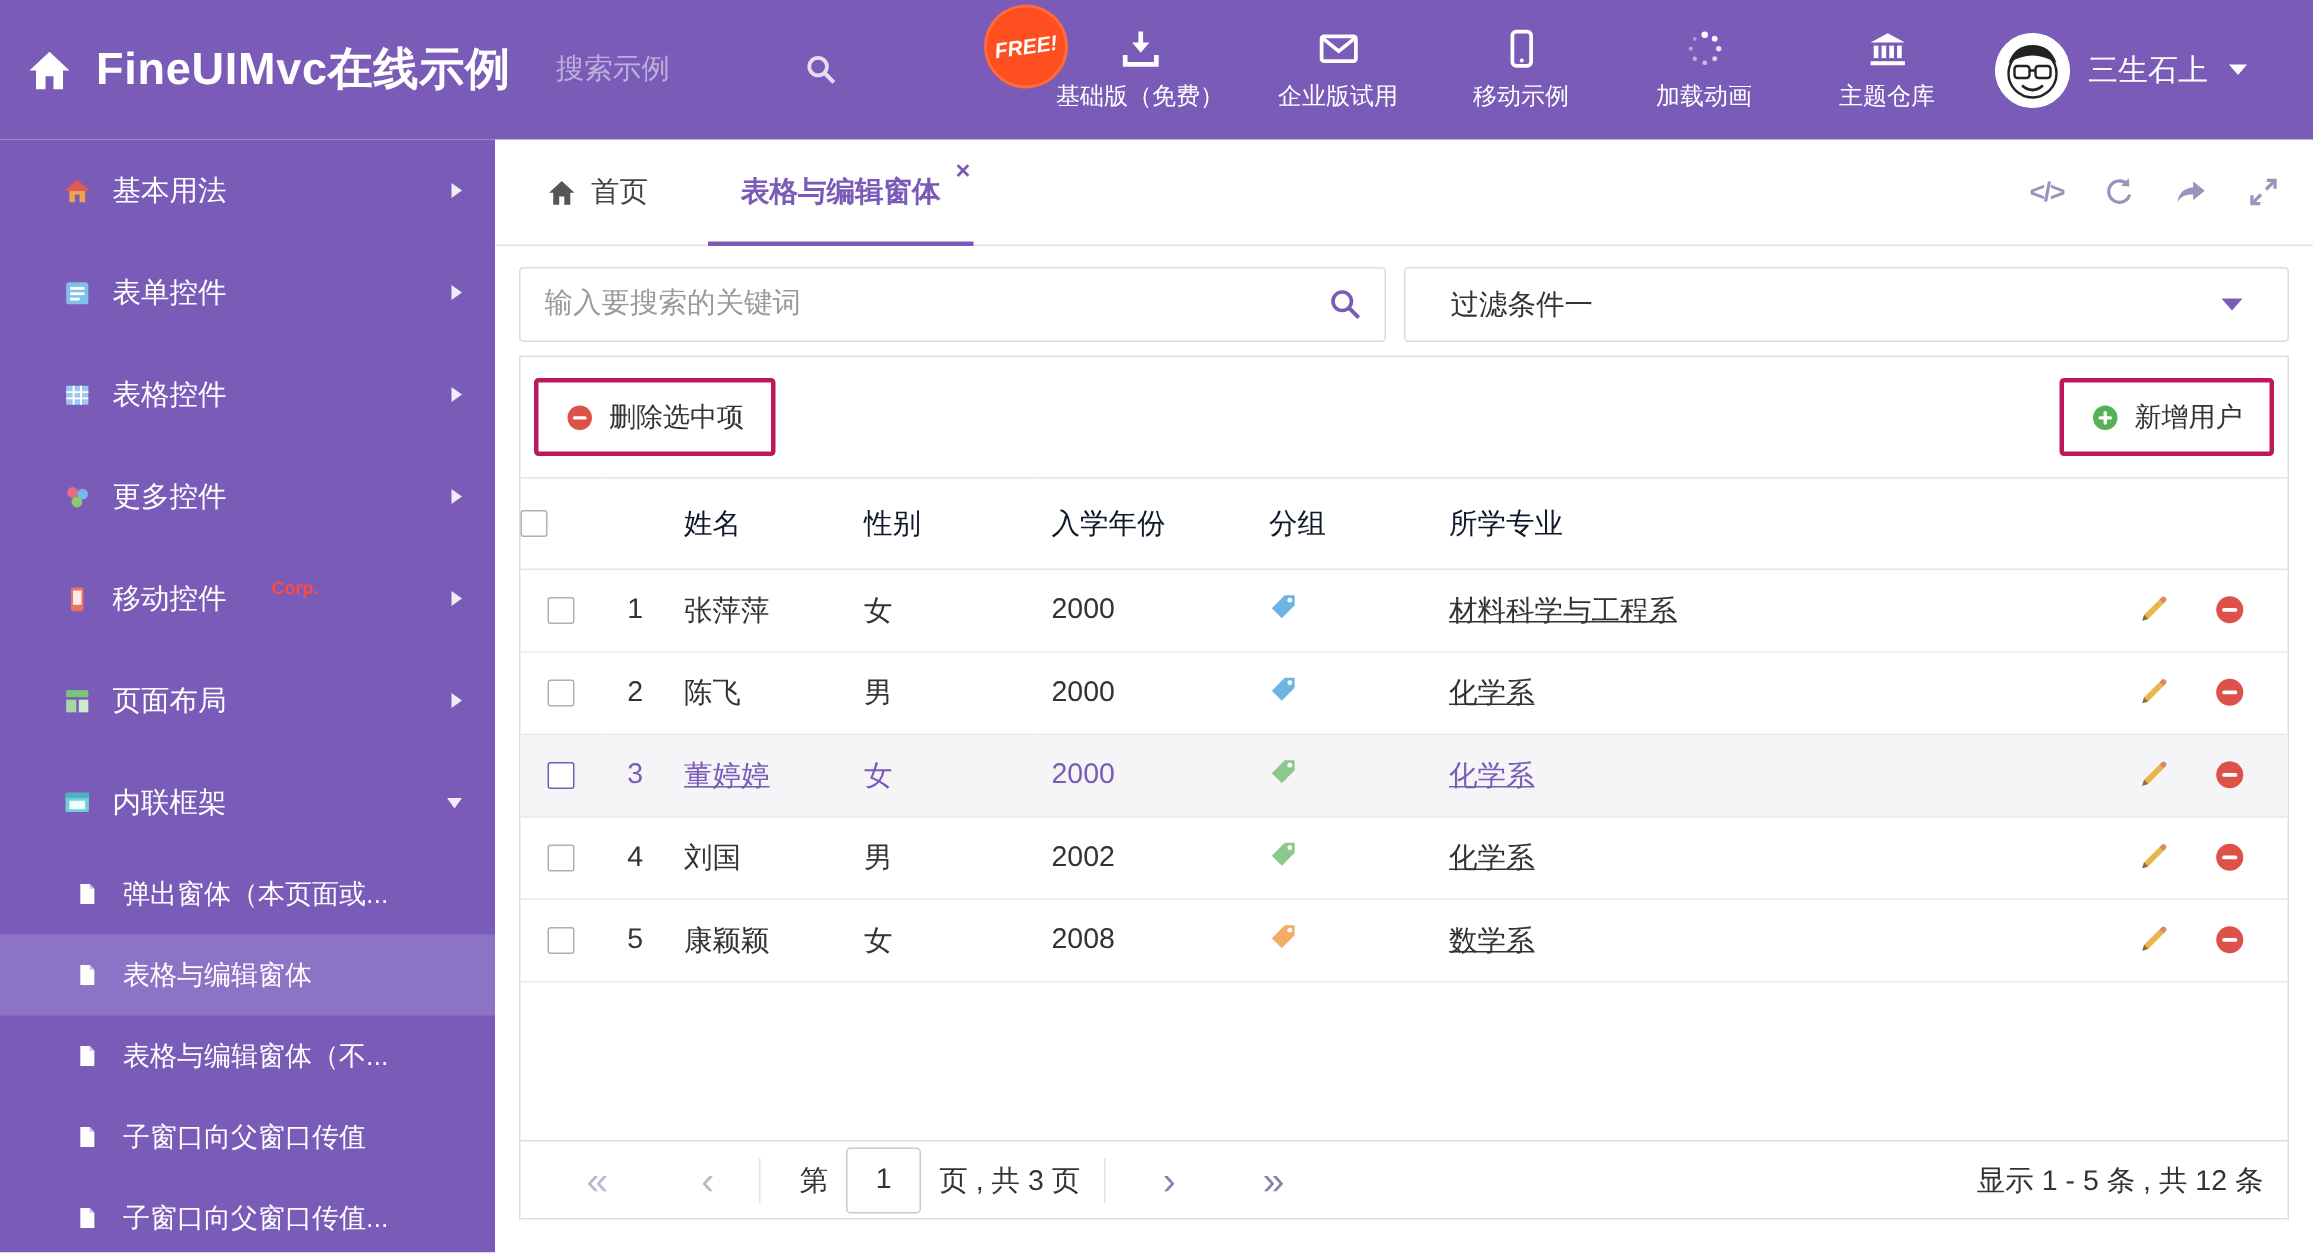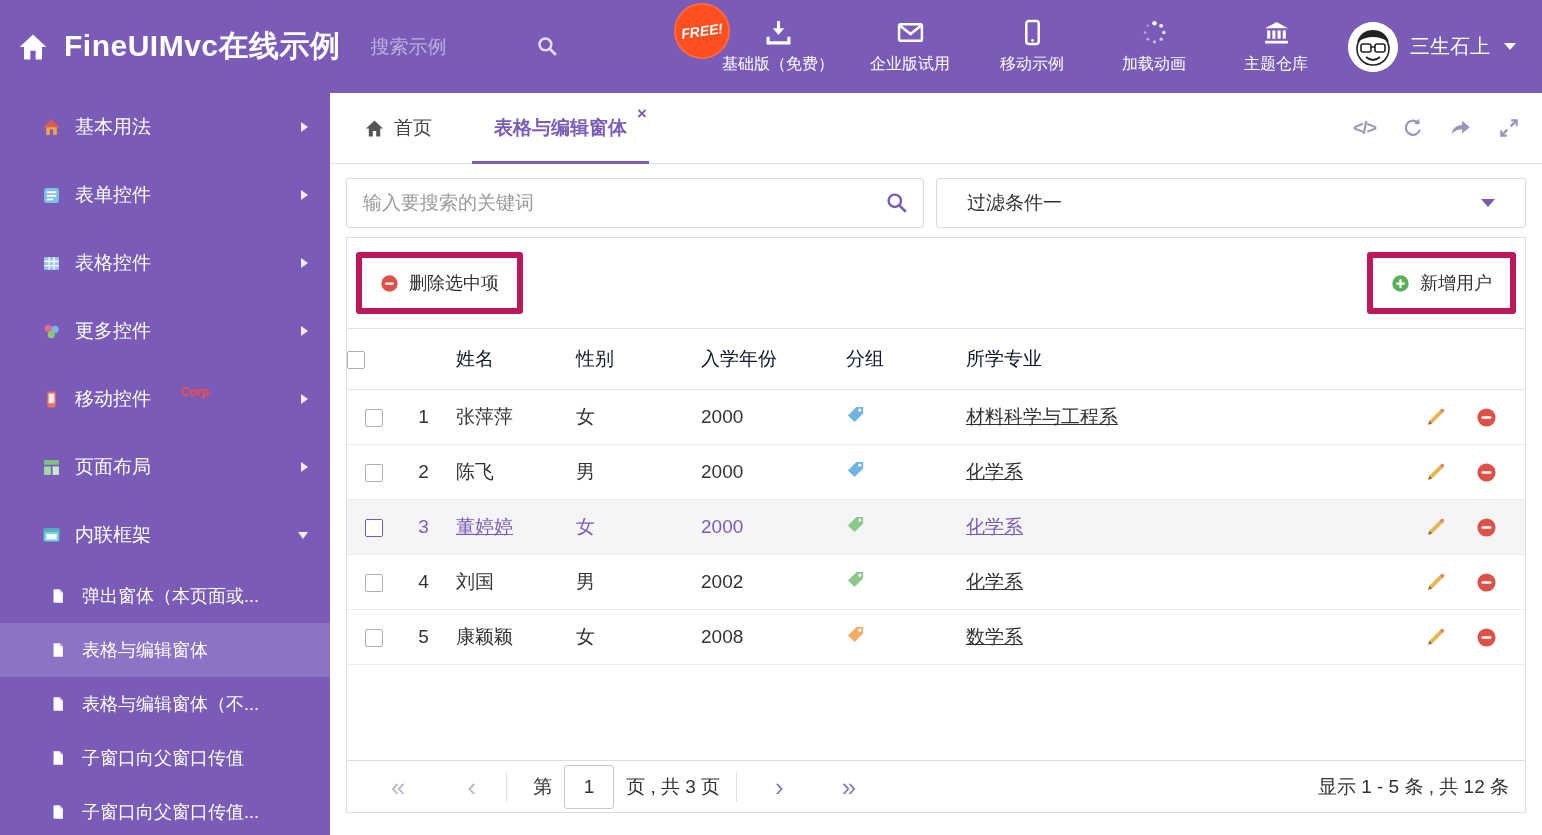--- a/index.html
+++ b/index.html
@@ -13,21 +13,21 @@
   .brand .ic{width:30px;height:30px;}
   .brand-title{font-size:30px;font-weight:bold;letter-spacing:.5px;white-space:nowrap;}
   .hdr-search{display:flex;align-items:center;gap:26px;margin-left:30px;}
   .hdr-search input{background:transparent;border:none;outline:none;color:#fff;font-size:19px;width:140px;}
   .hdr-search input::placeholder{color:rgba(255,255,255,.5);}
   .hdr-search .ic{width:21px;height:21px;opacity:.8;}
   .hdr-nav{display:flex;align-items:center;gap:30px;margin-left:auto;margin-right:26px;}
   .nav-item{position:relative;display:flex;flex-direction:column;align-items:center;gap:8px;font-size:16px;min-width:92px;cursor:pointer;white-space:nowrap;}
   .nav-item .ic{width:27px;height:27px;}
   .free-badge{position:absolute;top:-16px;left:50%;transform:translateX(calc(-50% - 76px)) rotate(-8deg);width:56px;height:56px;border-radius:50%;background:#ff4e1f;border:2px solid #ff6a3d;color:#fff;font-weight:bold;font-style:italic;font-size:14px;display:flex;align-items:center;justify-content:center;z-index:6;}
-  .hdr-user{display:flex;align-items:center;gap:12px;padding-right:26px;cursor:pointer;}
+  .hdr-user{display:flex;align-items:center;gap:12px;padding-right:44px;cursor:pointer;}
   .avatar{width:50px;height:50px;border-radius:50%;overflow:hidden;background:#fff;flex:none;}
   .user-name{font-size:20px;white-space:nowrap;}
   .caret-down{width:0;height:0;border-left:6px solid transparent;border-right:6px solid transparent;border-top:7px solid #fff;margin-left:2px;}
 
   
   .sidebar{position:absolute;left:0;top:93px;width:330px;height:742px;background:#7a5cb8;color:#fff;overflow:hidden;}
   .side-item{height:68px;display:flex;align-items:center;padding:0 22px 0 42px;gap:14px;font-size:19px;cursor:pointer;text-align:center;}
   .side-item .ic{width:19px;height:19px;flex:none;}
   .arrow-r{width:0;height:0;border-left:7px solid #f0ecf8;border-top:5px solid transparent;border-bottom:5px solid transparent;margin-left:auto;}
   .arrow-d{width:0;height:0;border-top:7px solid #f0ecf8;border-left:5px solid transparent;border-right:5px solid transparent;margin-left:auto;}
@@ -51,21 +51,21 @@
   .filter-row{display:flex;gap:12px;margin:14px 16px 0;}
   .search-box{position:relative;width:578px;flex:none;}
   .search-box input{width:100%;height:50px;border:1px solid #dcdcdc;border-radius:3px;padding:0 46px 0 16px;font-size:19px;color:#333;outline:none;font-family:inherit;}
   .search-box input::placeholder{color:#9a9a9a;}
   .search-box .ic{position:absolute;right:16px;top:14px;width:22px;height:22px;color:#7a5cb8;cursor:pointer;}
   .dropdown{flex:1;height:50px;border:1px solid #dcdcdc;border-radius:3px;display:flex;align-items:center;padding:0 30px;font-size:19px;color:#333;cursor:pointer;}
   .dd-caret{margin-left:auto;width:0;height:0;border-left:7px solid transparent;border-right:7px solid transparent;border-top:8px solid #7a5cb8;}
 
   .panel{margin:9px 16px 0;border:1px solid #ddd;height:576px;display:flex;flex-direction:column;background:#fff;}
   .toolbar{display:flex;align-items:center;padding:14px 9px;}
-  .btn{display:inline-flex;align-items:center;gap:10px;height:62px;padding:0 18px;border:6px solid #be185d;border-radius:3px;background:#fff;font-size:18px;color:#333;cursor:pointer;font-family:inherit;}
+  .btn{display:inline-flex;align-items:center;gap:10px;height:52px;padding:0 18px;border:3px solid #be185d;border-radius:3px;background:#fff;font-size:18px;color:#333;cursor:pointer;font-family:inherit;}
   .btn .ic{width:19px;height:19px;}
   .btn-add{margin-left:auto;}
 
   table.grid{width:100%;border-collapse:collapse;font-size:19px;color:#333;table-layout:fixed;}
   .grid th{height:61px;font-weight:normal;text-align:left;border-top:1px solid #e4e4e4;border-bottom:1px solid #e4e4e4;padding:0 0 0 10px;color:#0f172a;}
   .grid td{height:55px;border-bottom:1px solid #ebebeb;padding:0 0 0 10px;vertical-align:middle;}
   .c-check{width:54px;text-align:center;padding:0 !important;}
   .c-num{width:45px;text-align:center;padding:0 !important;}
   .c-name{width:120px;}
   .c-gender{width:125px;}

